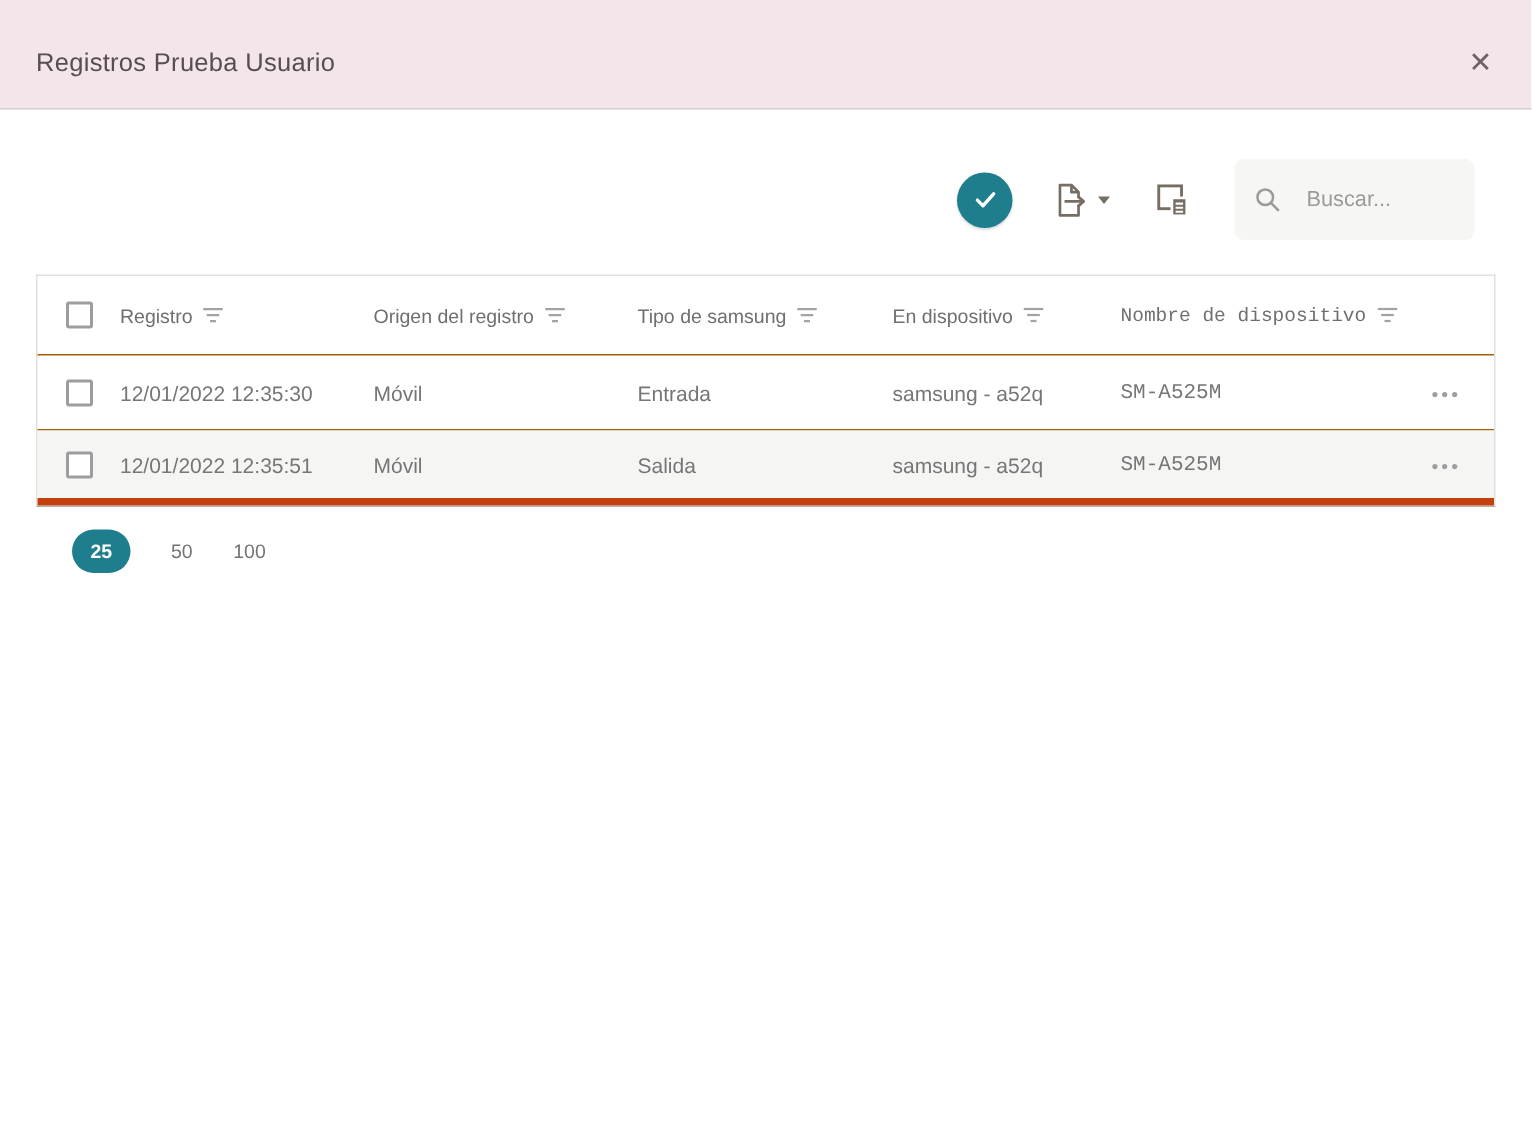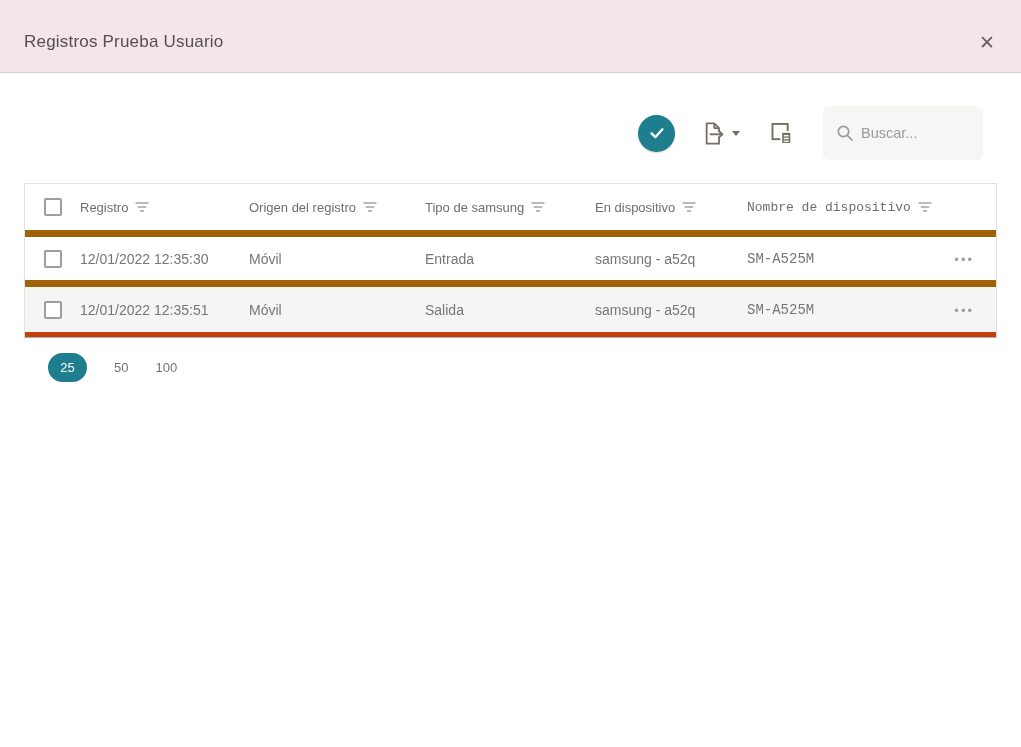--- a/index.html
+++ b/index.html
@@ -62,42 +62,42 @@
     border-left: 4.5px solid transparent;
     border-right: 4.5px solid transparent;
     border-top: 5px solid #766d63;
   }
   .search-box {
     width: 160px; height: 54px;
     background: #f6f6f4;
     border-radius: 6px;
     display: flex; align-items: center;
     padding: 0 10px 0 13px;
-    gap: 7px;
+    gap: 17px;
     margin-left: 4px;
   }
   .search-box input {
     border: none; outline: none; background: transparent;
     font-family: inherit;
     font-size: 14.5px; color: #707070;
     width: 100%;
   }
   .search-box input::placeholder { color: #9b9b9b; }
 
   
   .grid {
     margin: 23px 24px 0 24px;
     border: 1px solid #e0e0e0;
     border-bottom: 1px solid #b2ada5;
   }
   .grid-row {
     display: flex;
     align-items: center;
     height: 50px;
-    border-bottom: 7px solid #a16207;
+    border-bottom: 1px solid #a16207;
     font-size: 14px;
     color: #767676;
   }
   .grid-row.header {
     height: 53px;
     font-size: 13px;
     font-weight: 500;
     color: #6f6f6f;
   }
   .grid-row.alt { background: #f5f5f4; }
@@ -141,21 +141,21 @@
   }
   .page-sizes { display: flex; align-items: center; gap: 27px; }
   .size-btn {
     background: none; border: none; cursor: pointer;
     font-family: inherit;
     font-size: 13px; color: #737373;
   }
   .size-btn.selected {
     background: #1e7e8e;
     color: #ffffff;
-    font-weight: 400;
+    font-weight: 700;
     width: 39px; height: 29px;
     border-radius: 15px;
   }
   .pager-right { display: flex; align-items: center; gap: 15px; }
   .pager-info { font-size: 13px; color: #9b9b9b; }
   .page-btn {
     width: 31px; height: 31px;
     border-radius: 50%;
     background: #1e7e8e;
     color: #fff;

